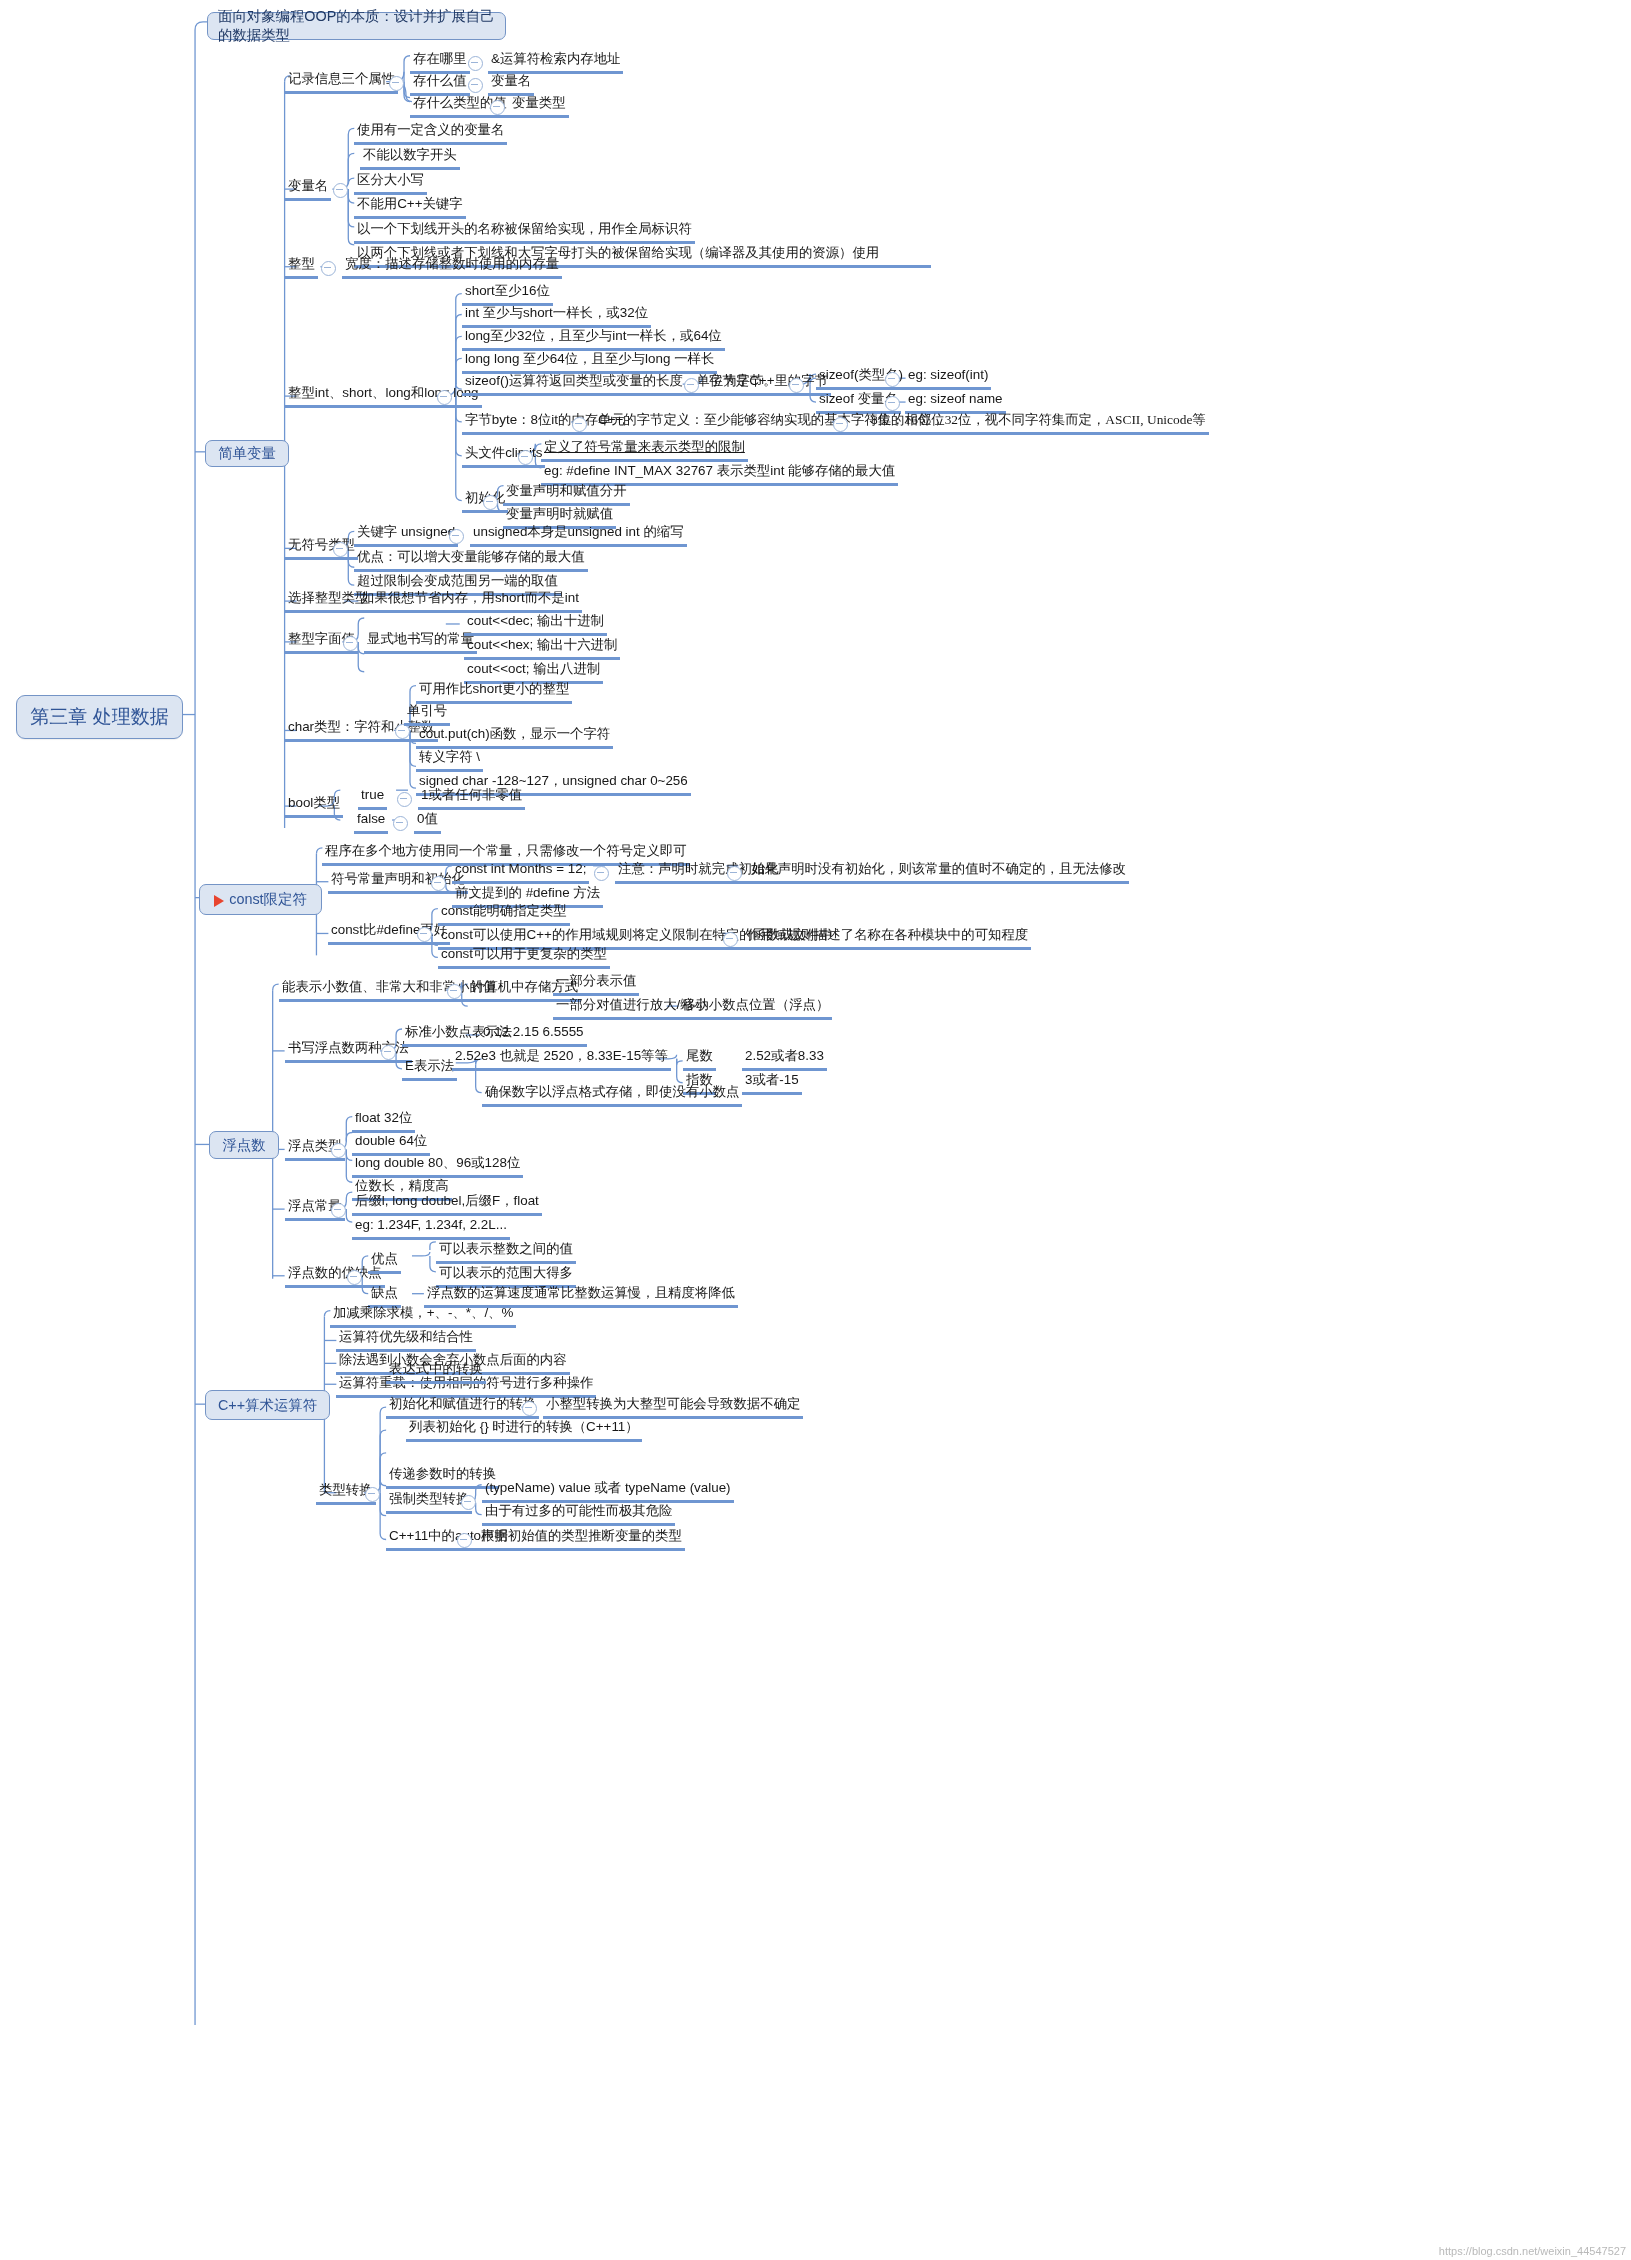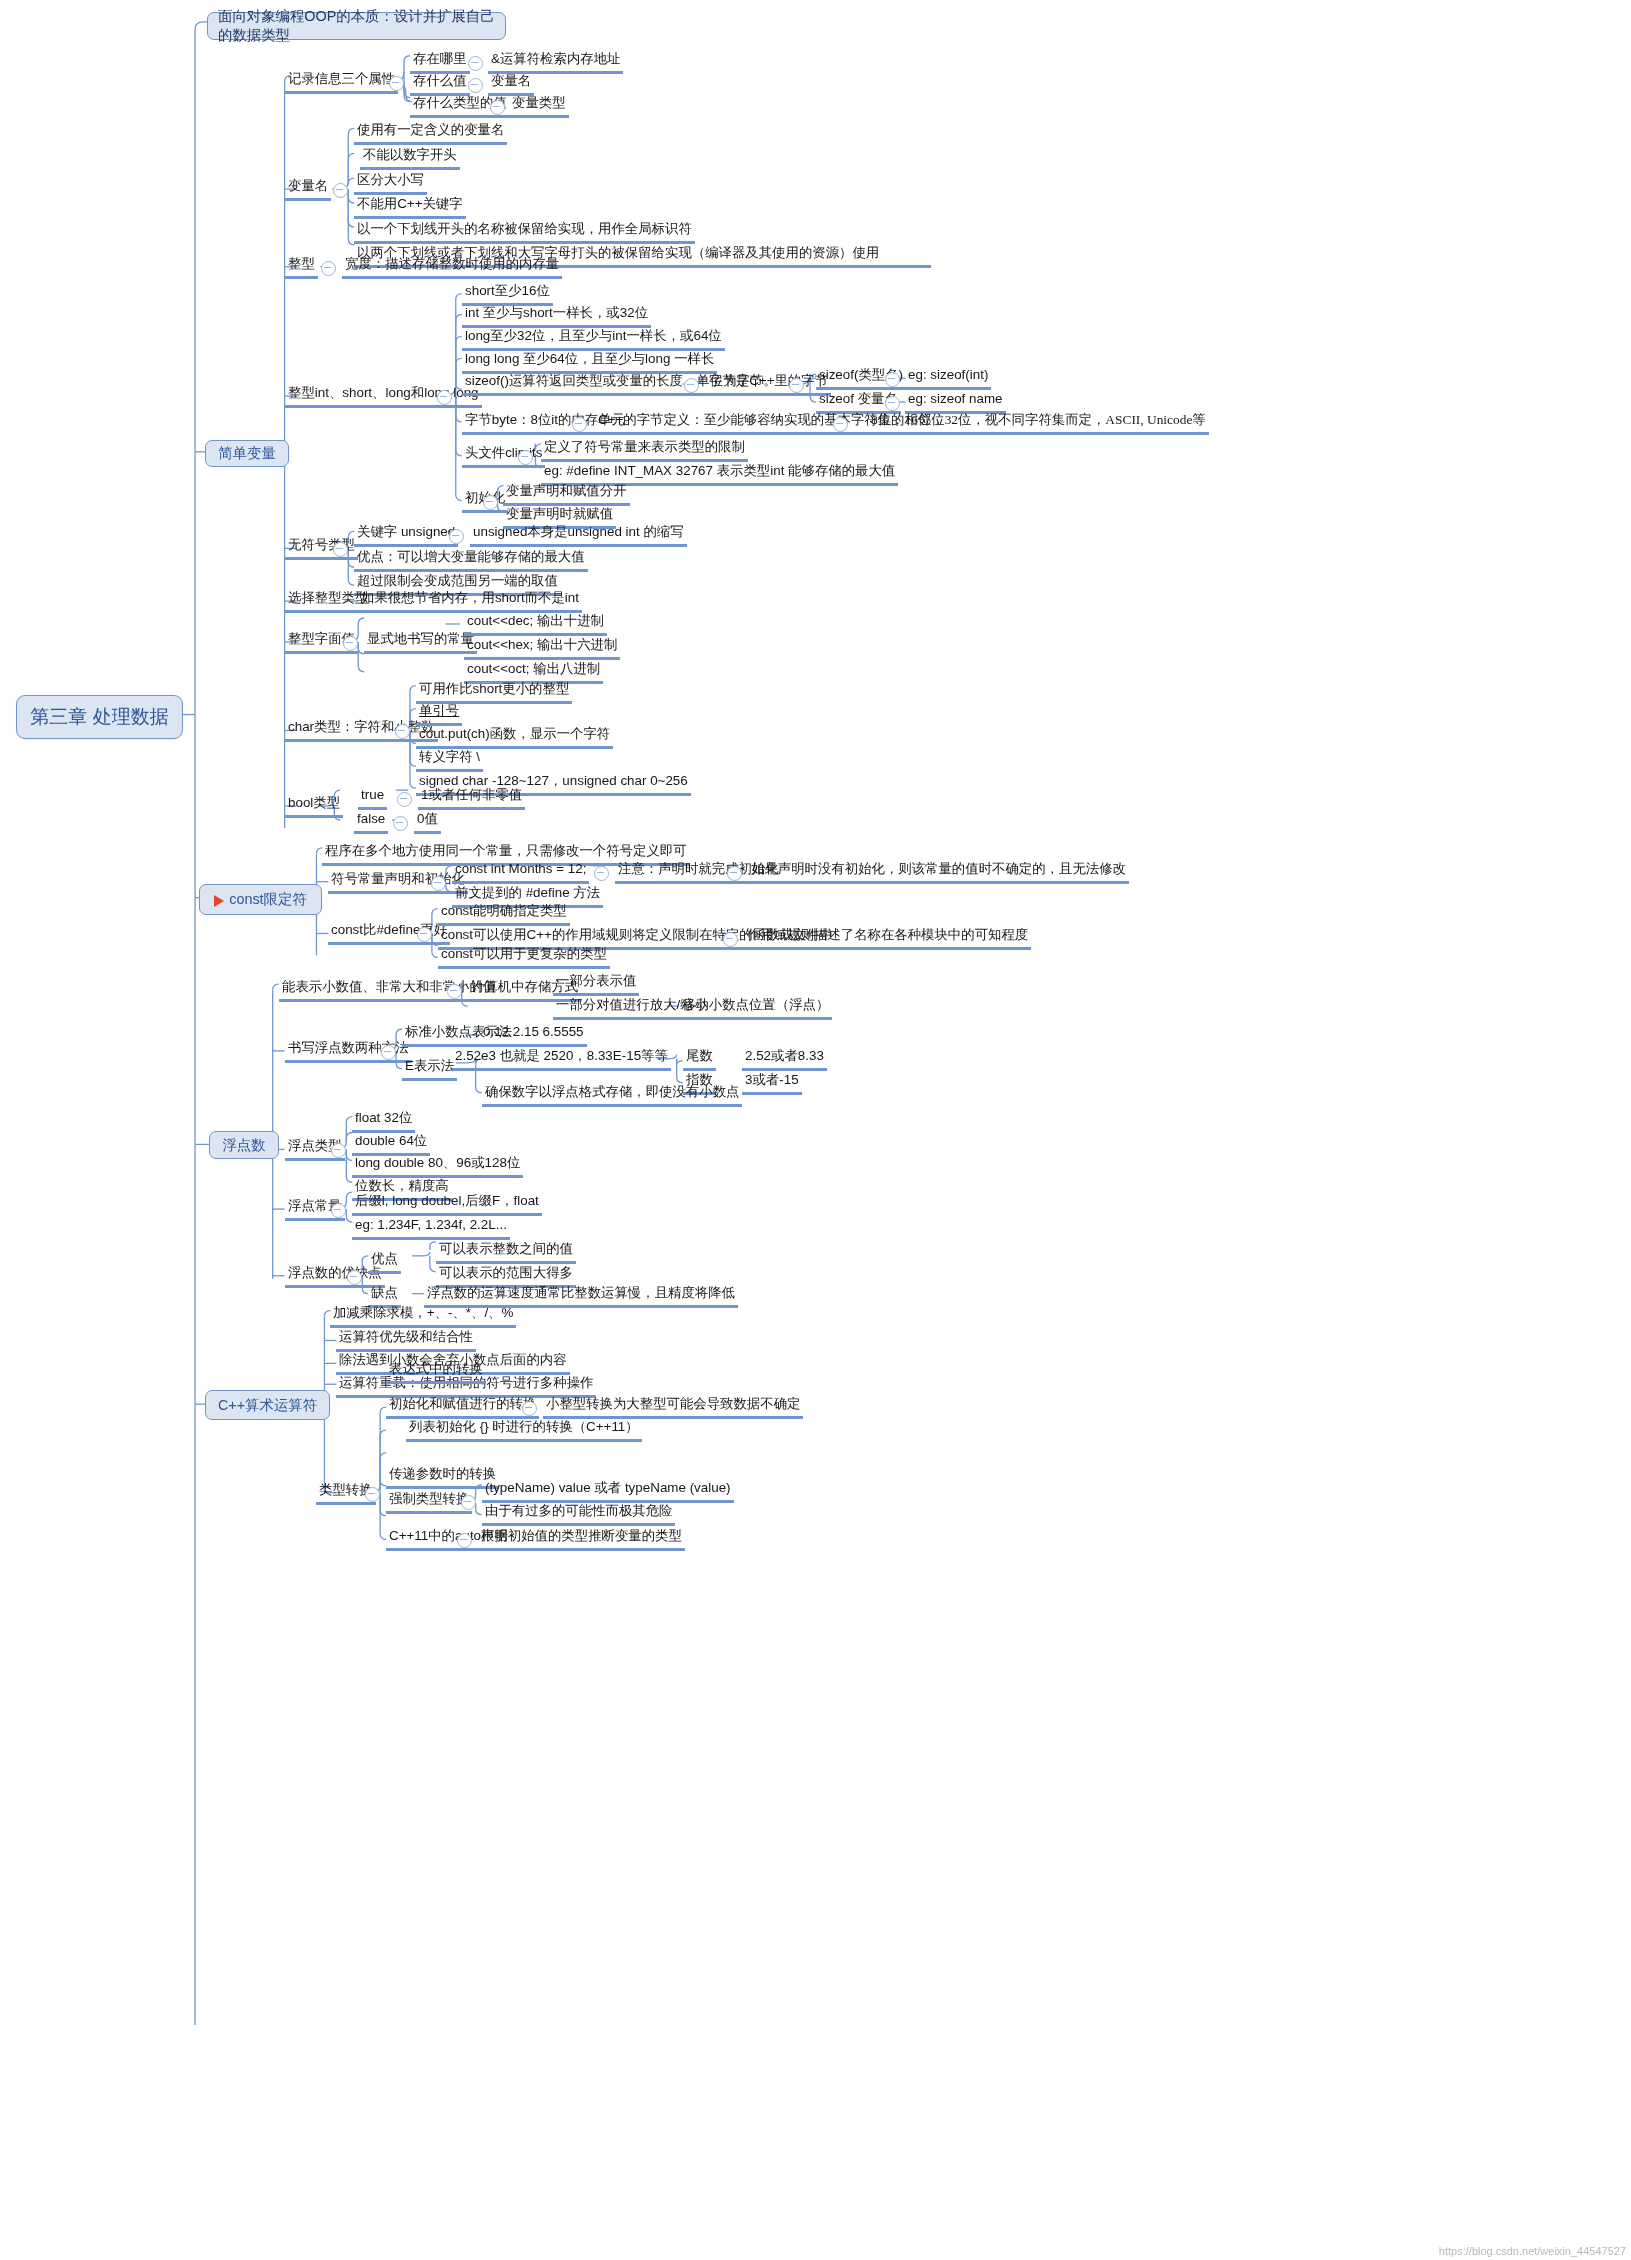--- a/index.html
+++ b/index.html
@@ -357,21 +357,21 @@
     </div>
 <div class="tog" style="left:833px;top:417px;"></div>
 <div class="node u" style="left:868px;top:411px;font-family:Liberation Serif, serif;">
   <span class="txt">8位，16位，32位，视不同字符集而定，ASCII, Unicode等</span>
     </div>
 
 <div class="node u" style="left:462px;top:444px;">
   <span class="txt">头文件climits</span>
     </div>
 <div class="tog" style="left:518px;top:450px;"></div>
-<div class="node u" style="left:541px;top:438px;">
+<div class="node u" style="left:541px;top:438px;text-decoration:underline;">
   <span class="txt">定义了符号常量来表示类型的限制</span>
     </div>
 <div class="node u" style="left:541px;top:462px;">
   <span class="txt">eg: #define INT_MAX 32767 表示类型int 能够存储的最大值</span>
     </div>
 
 <div class="node u" style="left:462px;top:489px;">
   <span class="txt">初始化</span>
     </div>
 <div class="tog" style="left:483px;top:495px;"></div>
@@ -424,21 +424,21 @@
   <span class="txt">cout&lt;&lt;oct; 输出八进制</span>
     </div>
 
 <div class="node u" style="left:285px;top:718px;">
   <span class="txt">char类型：字符和小整数</span>
     </div>
 <div class="tog" style="left:395px;top:724px;"></div>
 <div class="node u" style="left:416px;top:680px;">
   <span class="txt">可用作比short更小的整型</span>
     </div>
-<div class="node u" style="left:416px;top:702px;text-decoration:underline;">
+<div class="node u" style="left:404px;top:702px;">
   <span class="txt">单引号</span>
     </div>
 <div class="node u" style="left:416px;top:725px;">
   <span class="txt">cout.put(ch)函数，显示一个字符</span>
     </div>
 <div class="node u" style="left:416px;top:748px;text-align:center;">
   <span class="txt">转义字符 \</span>
     </div>
 <div class="node u" style="left:416px;top:772px;">
   <span class="txt">signed char  -128~127，unsigned char  0~256</span>

